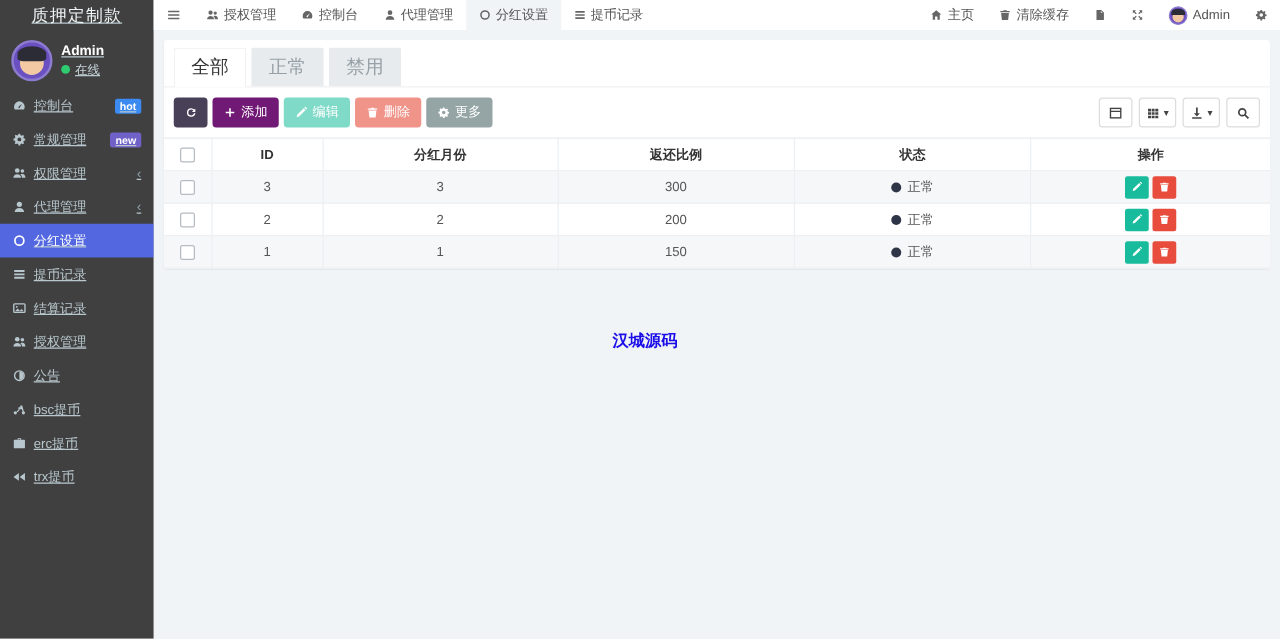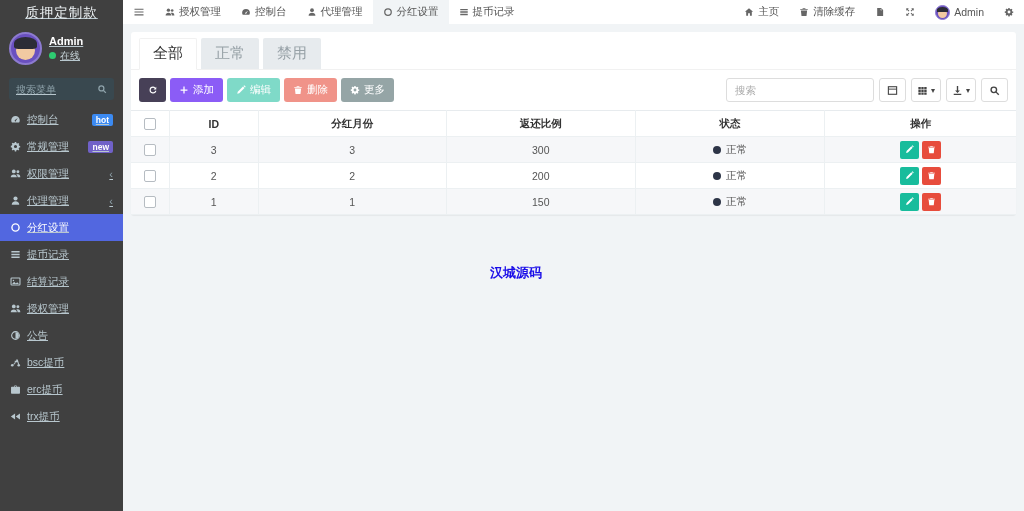--- a/index.html
+++ b/index.html
@@ -45,21 +45,21 @@
   
   .content { flex:1; padding:8px; position:relative; }
   .card { background:#fff; border-radius:3px; box-shadow:0 1px 1px rgba(0,0,0,.05); }
   .tabs { display:flex; gap:4px; padding:6px 8px 0 8px; border-bottom:1px solid #f1f1f1; }
   .tab { padding:5px 13px; font-size:15px; background:#e7ebee; color:#97a1a7; border-radius:2px 2px 0 0; cursor:pointer; border:1px solid transparent; }
   .tab.active { background:#fff; color:#333; border:1px solid #f1f1f1; border-bottom:1px solid #fff; margin-bottom:-1px; }
   .toolbar { display:flex; align-items:center; padding:8px; gap:4px; }
   .btn { height:24px; border:none; border-radius:3px; color:#fff; font-size:10.5px; display:inline-flex; align-items:center; gap:4px; padding:0 9px; cursor:pointer; }
   .btn .ic { width:10px; height:10px; }
   .btn-refresh { background:#474057; width:27px; justify-content:center; padding:0; }
-  .btn-add { background:#8b5cf6; }
+  .btn-add { background:#701a75; }
   .btn-edit { background:#18bc9c; opacity:.55; }
   .btn-del { background:#e74c3c; opacity:.6; }
   .btn-more { background:#95a5a6; }
   .toolbar-right { margin-left:auto; display:flex; align-items:center; gap:5px; }
   .search-input { width:148px; height:24px; border:1px solid #ddd; border-radius:3px; padding:0 8px; font-size:10.5px; color:#555; outline:none; }
   .search-input::placeholder { color:#aaa; }
   .tool-btn { height:24px; min-width:27px; padding:0 5px; background:#fff; border:1px solid #ddd; border-radius:3px; display:inline-flex; align-items:center; justify-content:center; gap:3px; color:#444; cursor:pointer; }
   .tool-btn .ic { width:11px; height:11px; }
   .caret { font-size:8px; color:#444; }
 
@@ -91,29 +91,20 @@
     <div class="logo">质押定制款</div>
     <div class="user-panel">
       <div class="avatar"></div>
       <div class="user-meta">
         <span class="user-name">Admin</span>
         <span class="user-status">
           <span class="dot-online"></span>
           <span>在线</span>
         </span>
       </div>
-    </div>
-    <div class="side-search">
-      <input placeholder="搜索菜单" style="">
-      <span class="ic">
-          <svg viewBox="0 0 16 16">
-            <circle cx="7" cy="7" r="4" fill="none" stroke="currentColor" stroke-width="2"></circle>
-            <path d="M10 10l4.2 4.2" stroke="currentColor" stroke-width="2"></path>
-          </svg>
-        </span>
     </div>
 
     <div class="menu">
       <div class="side-item">
         <span class="ic">
             <svg viewBox="0 0 16 16">
               <path d="M8 3a6.2 6.2 0 0 0-6.2 6.2c0 1.2.3 2.3.9 3.3h10.6c.6-1 .9-2.1.9-3.3A6.2 6.2 0 0 0 8 3zm.9 7.6a1.3 1.3 0 0 1-1.8 0c-.5-.5-.3-1.2.2-1.7l4-3-2.9 4.2c0 .2-.1.4-.3.5z" fill-rule="evenodd"></path>
             </svg>
           </span>
         <span>控制台</span>
@@ -369,21 +360,20 @@
           <button class="btn btn-more">
             <span class="ic">
                 <svg viewBox="0 0 16 16">
                   <path d="M7 1.5h2l.3 1.6 1.5.6 1.3-.9 1.4 1.4-.9 1.3.6 1.5 1.6.3v2l-1.6.3-.6 1.5.9 1.3-1.4 1.4-1.3-.9-1.5.6-.3 1.6H7l-.3-1.6-1.5-.6-1.3.9-1.4-1.4.9-1.3-.6-1.5-1.6-.3V7l1.6-.3.6-1.5-.9-1.3 1.4-1.4 1.3.9 1.5-.6zM8 10.3a2.3 2.3 0 1 0 0-4.6 2.3 2.3 0 0 0 0 4.6z" fill-rule="evenodd"></path>
                 </svg>
               </span>
             <span>更多</span>
           </button>
 
           <div class="toolbar-right">
-            <input class="search-input" placeholder="搜索" style="">
             <button class="tool-btn">
               <span class="ic">
                   <svg viewBox="0 0 16 16">
                     <rect x="2" y="2.5" width="12" height="11" fill="none" stroke="currentColor" stroke-width="1.6"></rect>
                     <path d="M2 6h12" stroke="currentColor" stroke-width="1.4"></path>
                   </svg>
                 </span>
             </button>
             <button class="tool-btn">
               <span class="ic">

